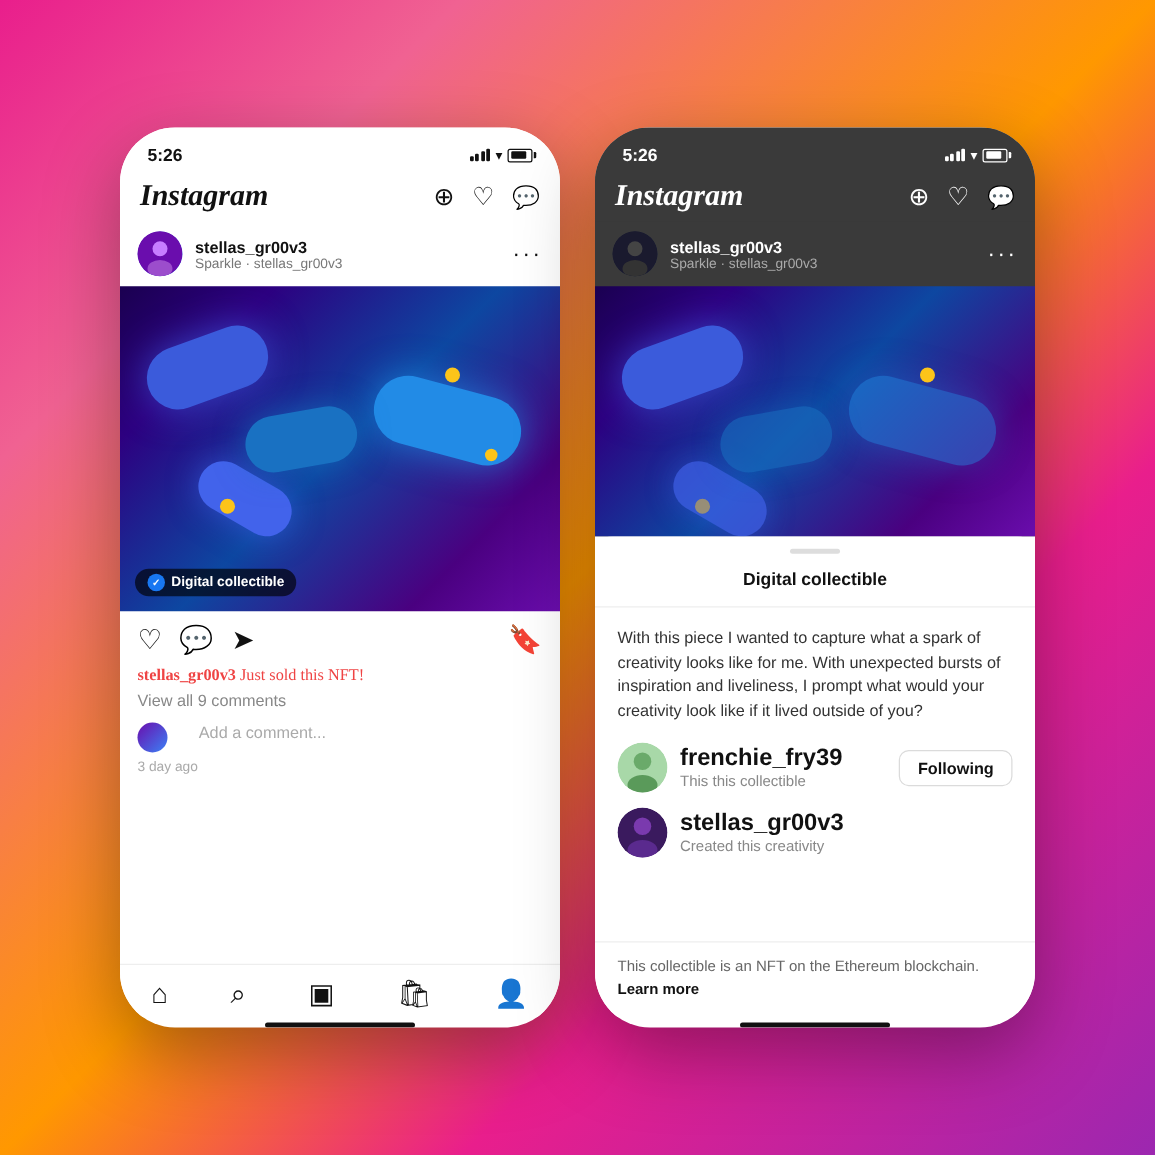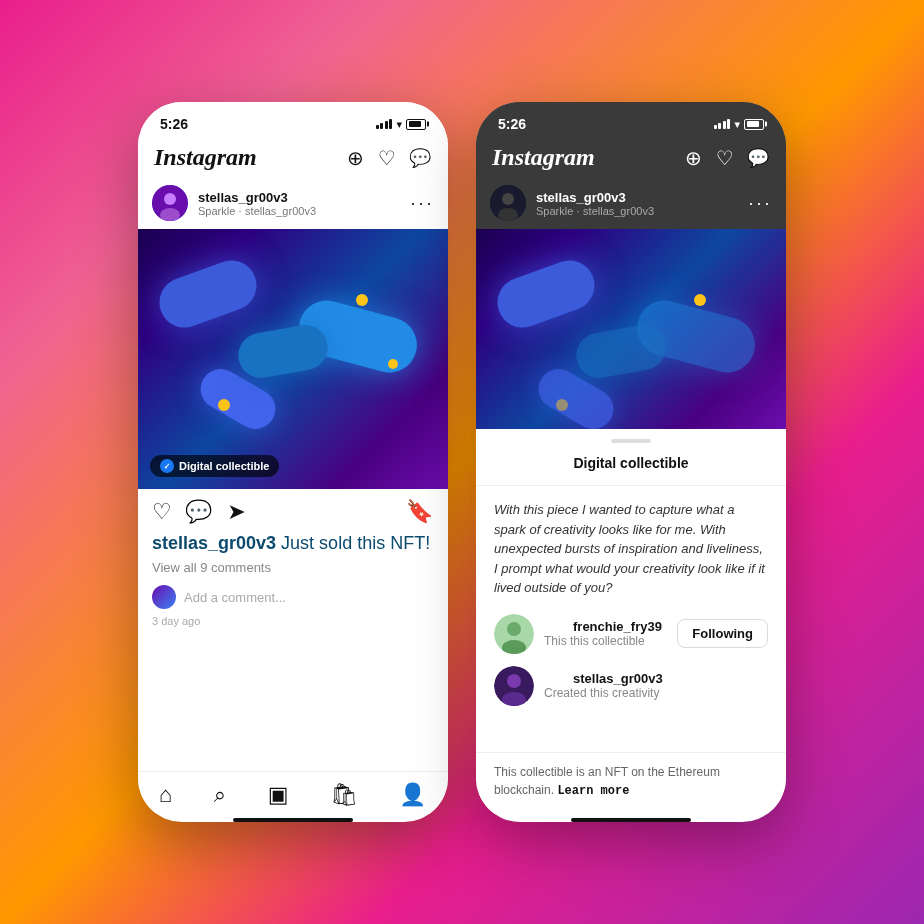--- a/index.html
+++ b/index.html
@@ -14,21 +14,21 @@
       overflow: hidden;
     }
 
     .phones-container {
       display: flex;
       gap: 28px;
       align-items: center;
     }
 
     .phone {
-      width: 310px;
+      width: 352px;
       height: 720px;
       background: #fff;
       border-radius: 44px;
       overflow: hidden;
       box-shadow: 0 20px 60px rgba(0,0,0,0.35);
       position: relative;
       display: flex;
       flex-direction: column;
     }
 
@@ -305,41 +305,41 @@
     }
 
     .likes-text {
       font-size: 13px;
       font-weight: 600;
       padding: 0 14px 4px;
       color: #111;
     }
 
     .caption {
-      font-size: 18px;
+      font-size: 13px;
       padding: 0 14px 4px;
-      color: #0c4a6e;
+      color: #ef4444;
       line-height: 1.4;
+      font-family: Liberation Serif, serif;
     }
 
     .caption .username {
       font-weight: 700;
     }
 
     .comments-link {
       font-size: 13px;
       padding: 0 14px 4px;
       color: #888;
     }
 
     .add-comment {
       display: flex;
-      align-items: center;
       padding: 6px 14px;
-      gap: 8px;
+      gap: 25px;
     }
 
     .comment-avatar {
       width: 24px;
       height: 24px;
       border-radius: 50%;
       background: linear-gradient(135deg, #6a0dad, #3b82f6);
       flex-shrink: 0;
     }
 
@@ -426,21 +426,20 @@
       font-size: 14px;
       color: #777;
       margin-bottom: 12px;
     }
 
     .nft-description {
       font-size: 13px;
       color: #333;
       line-height: 1.5;
       margin-bottom: 16px;
-      font-style: italic;
     }
 
     .nft-person {
       display: flex;
       align-items: center;
       margin-bottom: 12px;
     }
 
     .nft-person-avatar {
       width: 40px;
@@ -448,24 +447,23 @@
       border-radius: 50%;
       margin-right: 10px;
       flex-shrink: 0;
     }
 
     .nft-person-info {
       flex: 1;
     }
 
     .nft-person-name {
-      font-size: 13px;
-      font-weight: 600;
-      color: #111;
-      margin-left: 29px;
+      font-size: 19px;
+      font-weight: 600;
+      color: #111;
     }
 
     .nft-person-role {
       font-size: 12px;
       color: #888;
     }
 
     .following-btn {
       background: #fff;
       border: 1.5px solid #dbdbdb;
@@ -482,21 +480,20 @@
       color: #666;
       padding: 10px 18px 14px;
       border-top: 1px solid #eee;
       line-height: 1.5;
     }
 
     .nft-footer a {
       color: #111;
       font-weight: 600;
       text-decoration: none;
-      font-family: Liberation Mono, monospace;
     }
   </style>
 </head>
 <body>
 
 <div class="phones-container">
 
   <div class="phone">
 
     <div class="status-bar">

